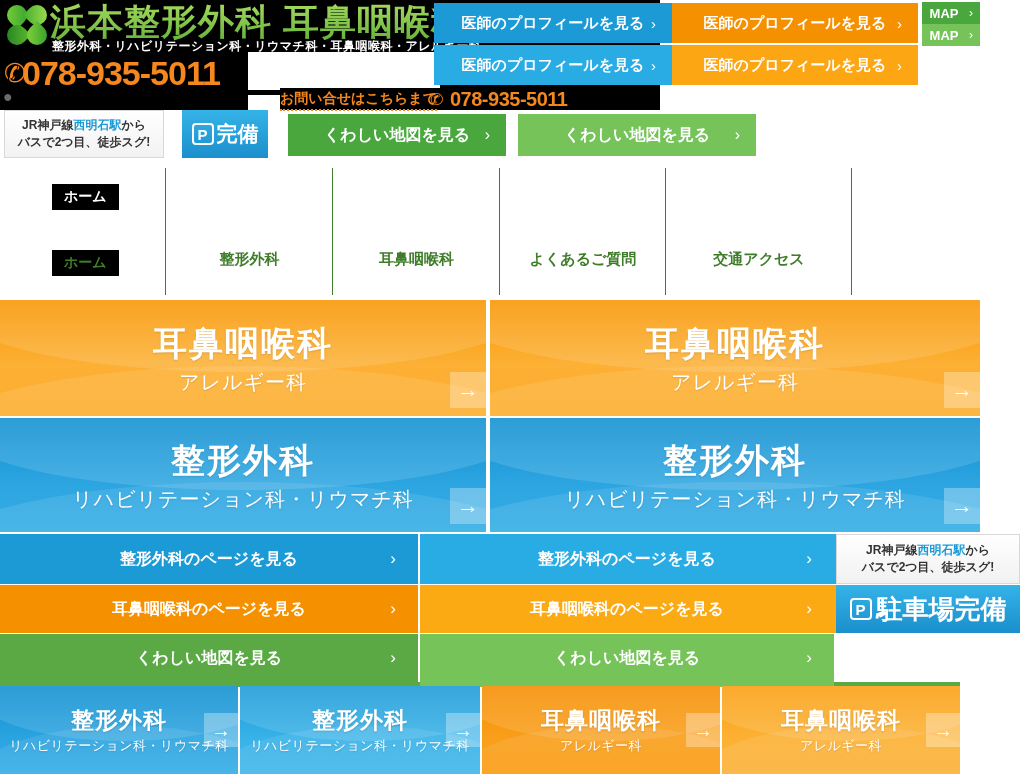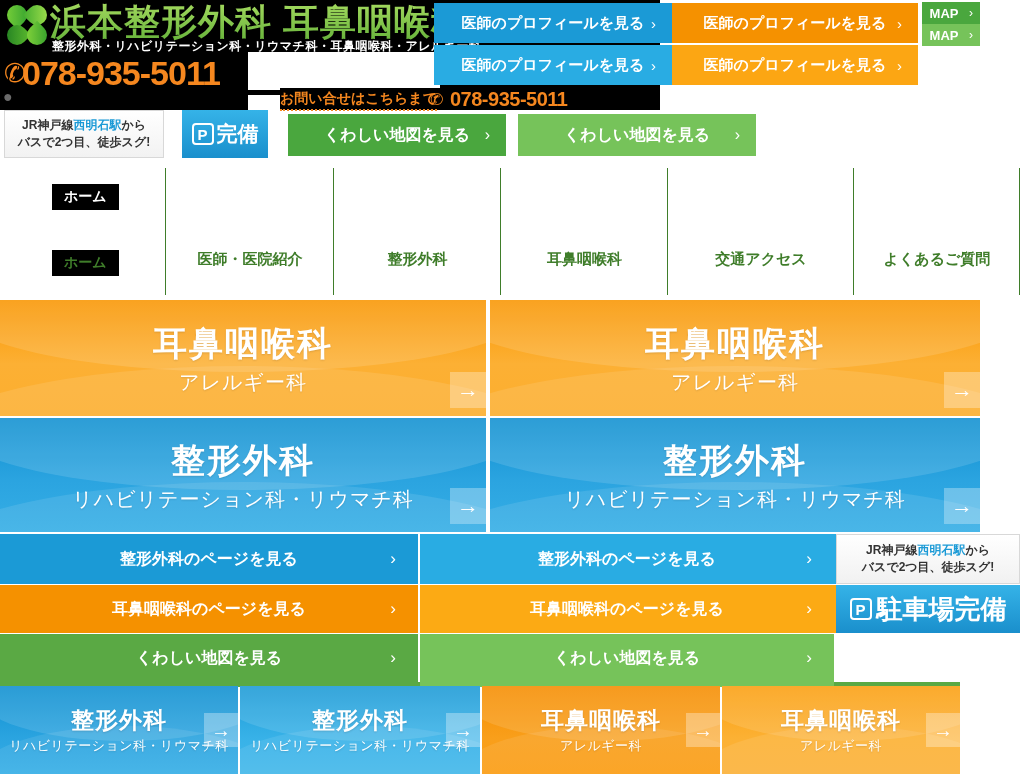--- a/index.html
+++ b/index.html
@@ -277,38 +277,34 @@
     <span class="chev">›</span>
   </div>
 
   <div class="nav">
     <div class="nav-grid">
       <div class="nav-cell" style="width:166px">
         <div class="nav-home-top">ホーム</div>
         <div class="nav-home-bot">ホーム</div>
         <span class="nav-sep"></span>
       </div>
-      <div class="nav-cell" style="width:168px">
-        <span class="nav-label">医師・医院紹介</span>
-        <span class="nav-sep"></span>
-      </div>
       <div class="nav-cell" style="width:167px">
         <span class="nav-label">整形外科</span>
         <span class="nav-sep"></span>
       </div>
       <div class="nav-cell" style="width:167px">
         <span class="nav-label">耳鼻咽喉科</span>
         <span class="nav-sep"></span>
       </div>
+      <div class="nav-cell" style="width:166px">
+        <span class="nav-label">よくあるご質問</span>
+        <span class="nav-sep"></span>
+      </div>
       <div class="nav-cell" style="width:186px">
         <span class="nav-label">交通アクセス</span>
-        <span class="nav-sep"></span>
-      </div>
-      <div class="nav-cell" style="width:166px">
-        <span class="nav-label">よくあるご質問</span>
         <span class="nav-sep"></span>
       </div>
     </div>
   </div>
 
   <div class="hero">
     <div class="hero-card hero-orange hc-o1">
       <span class="hero-wave"></span>
       <span class="hero-wave2"></span>
       <span class="hero-t1">耳鼻咽喉科</span>

